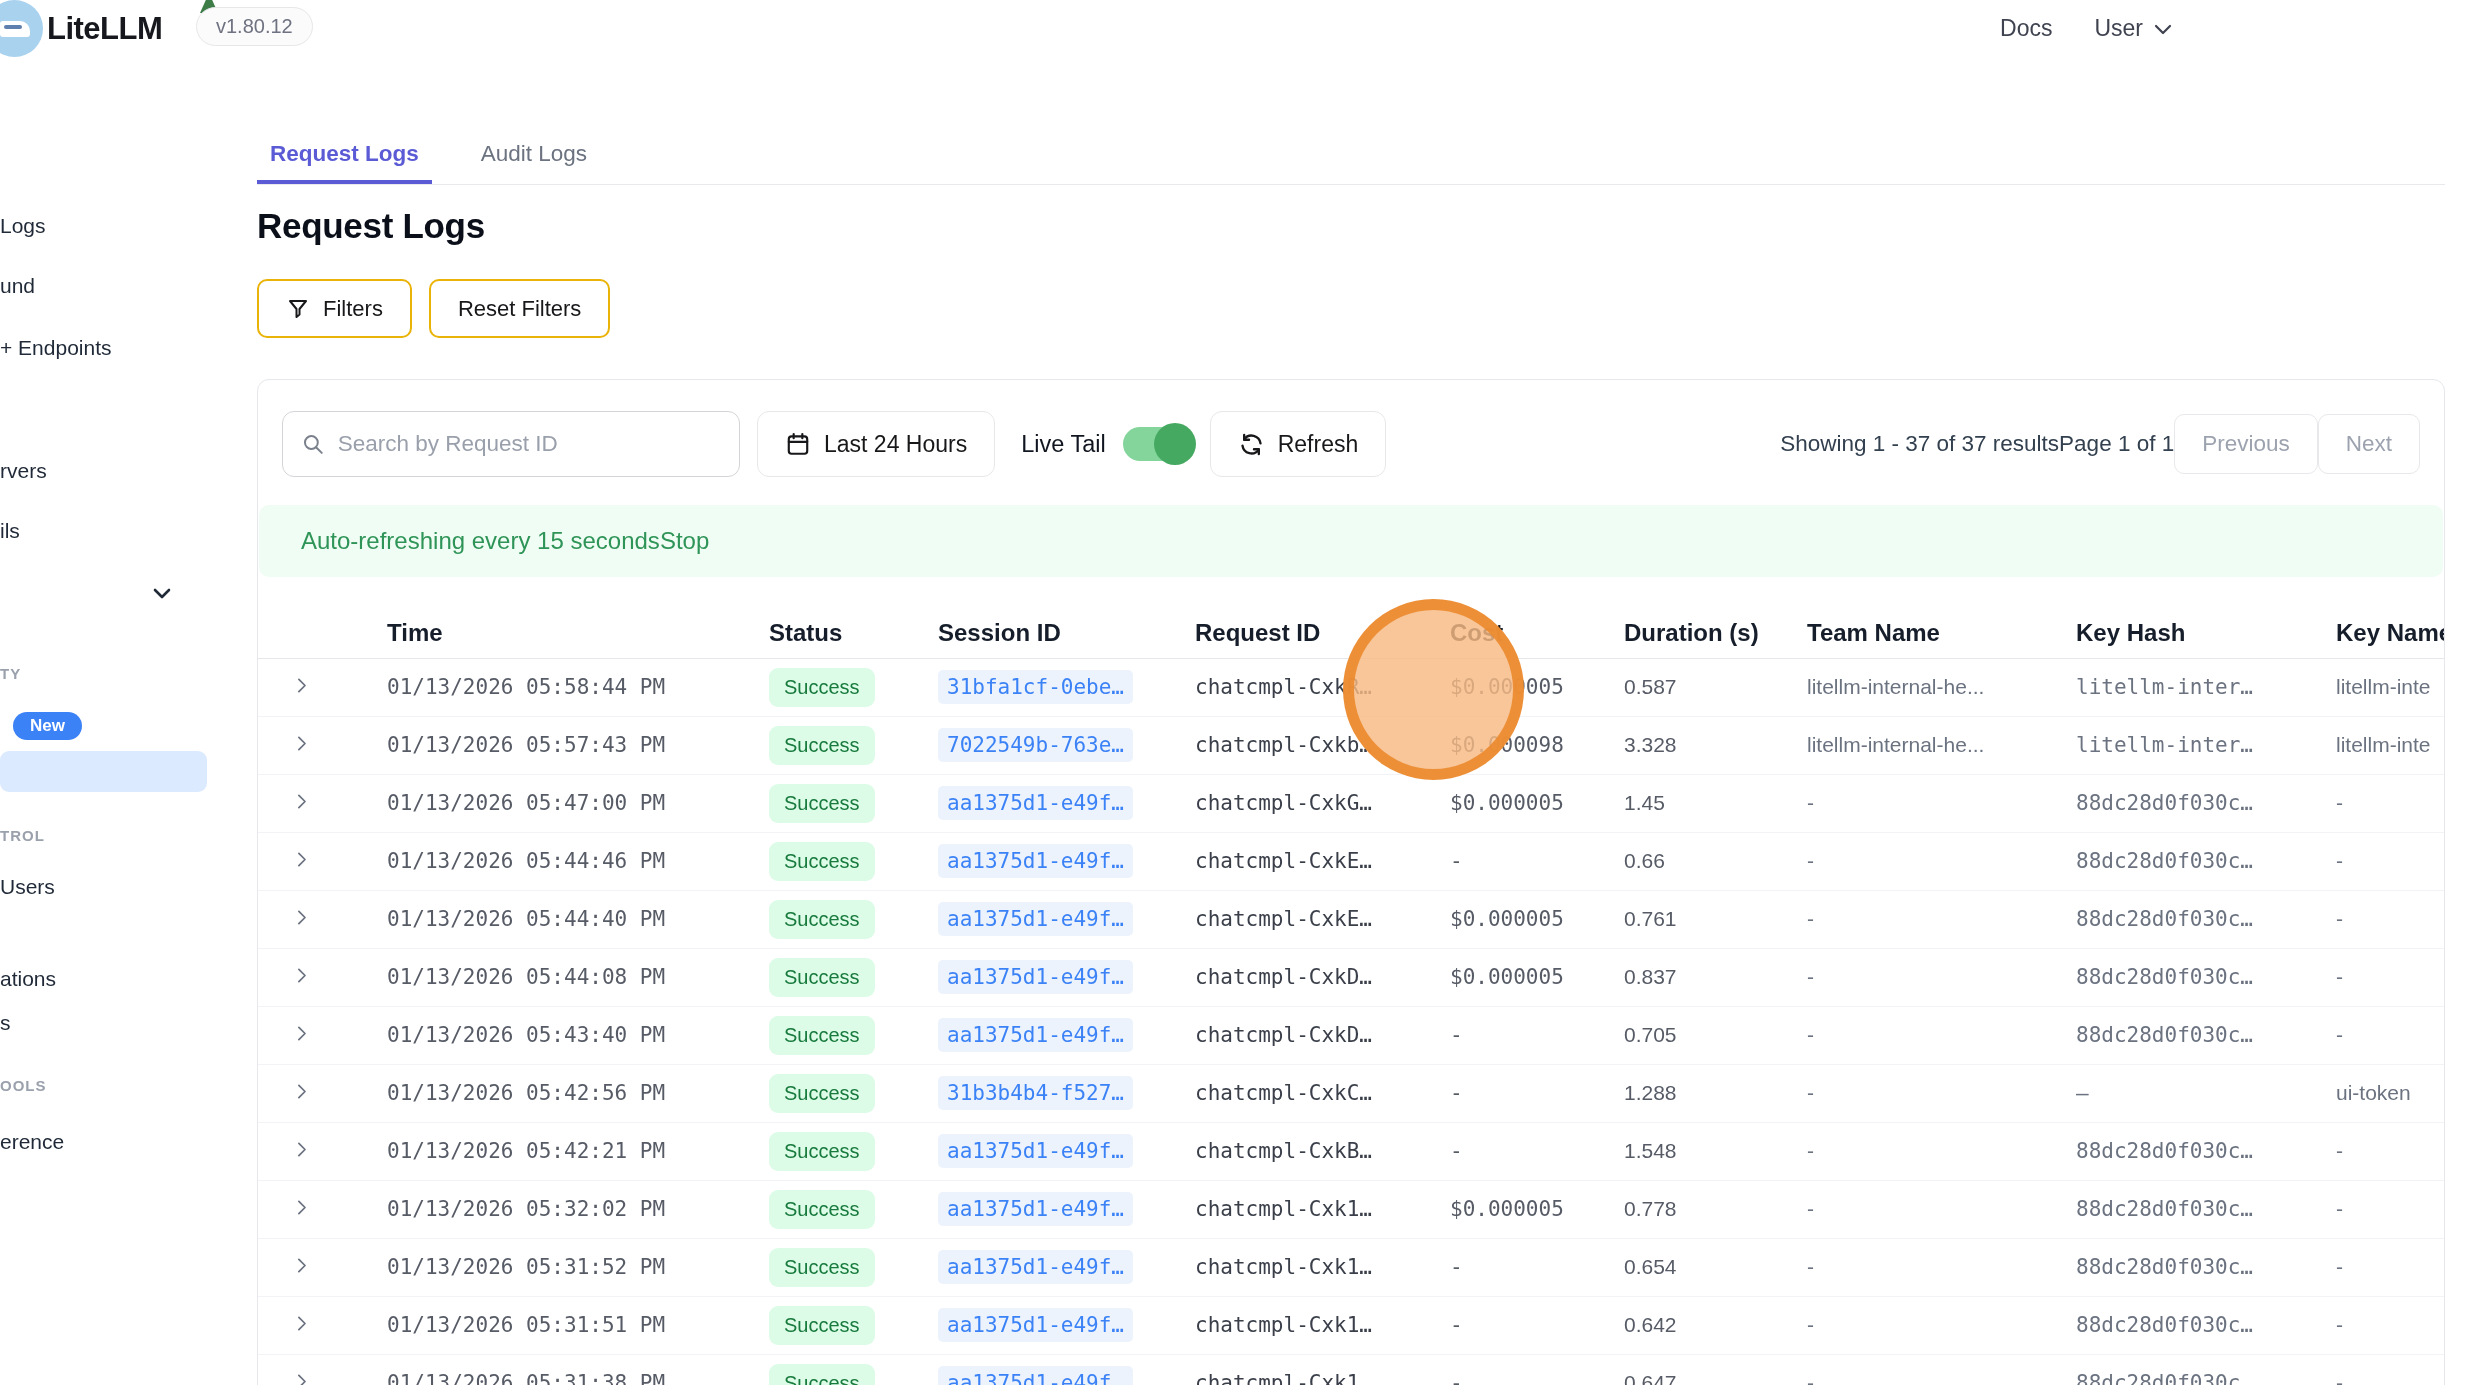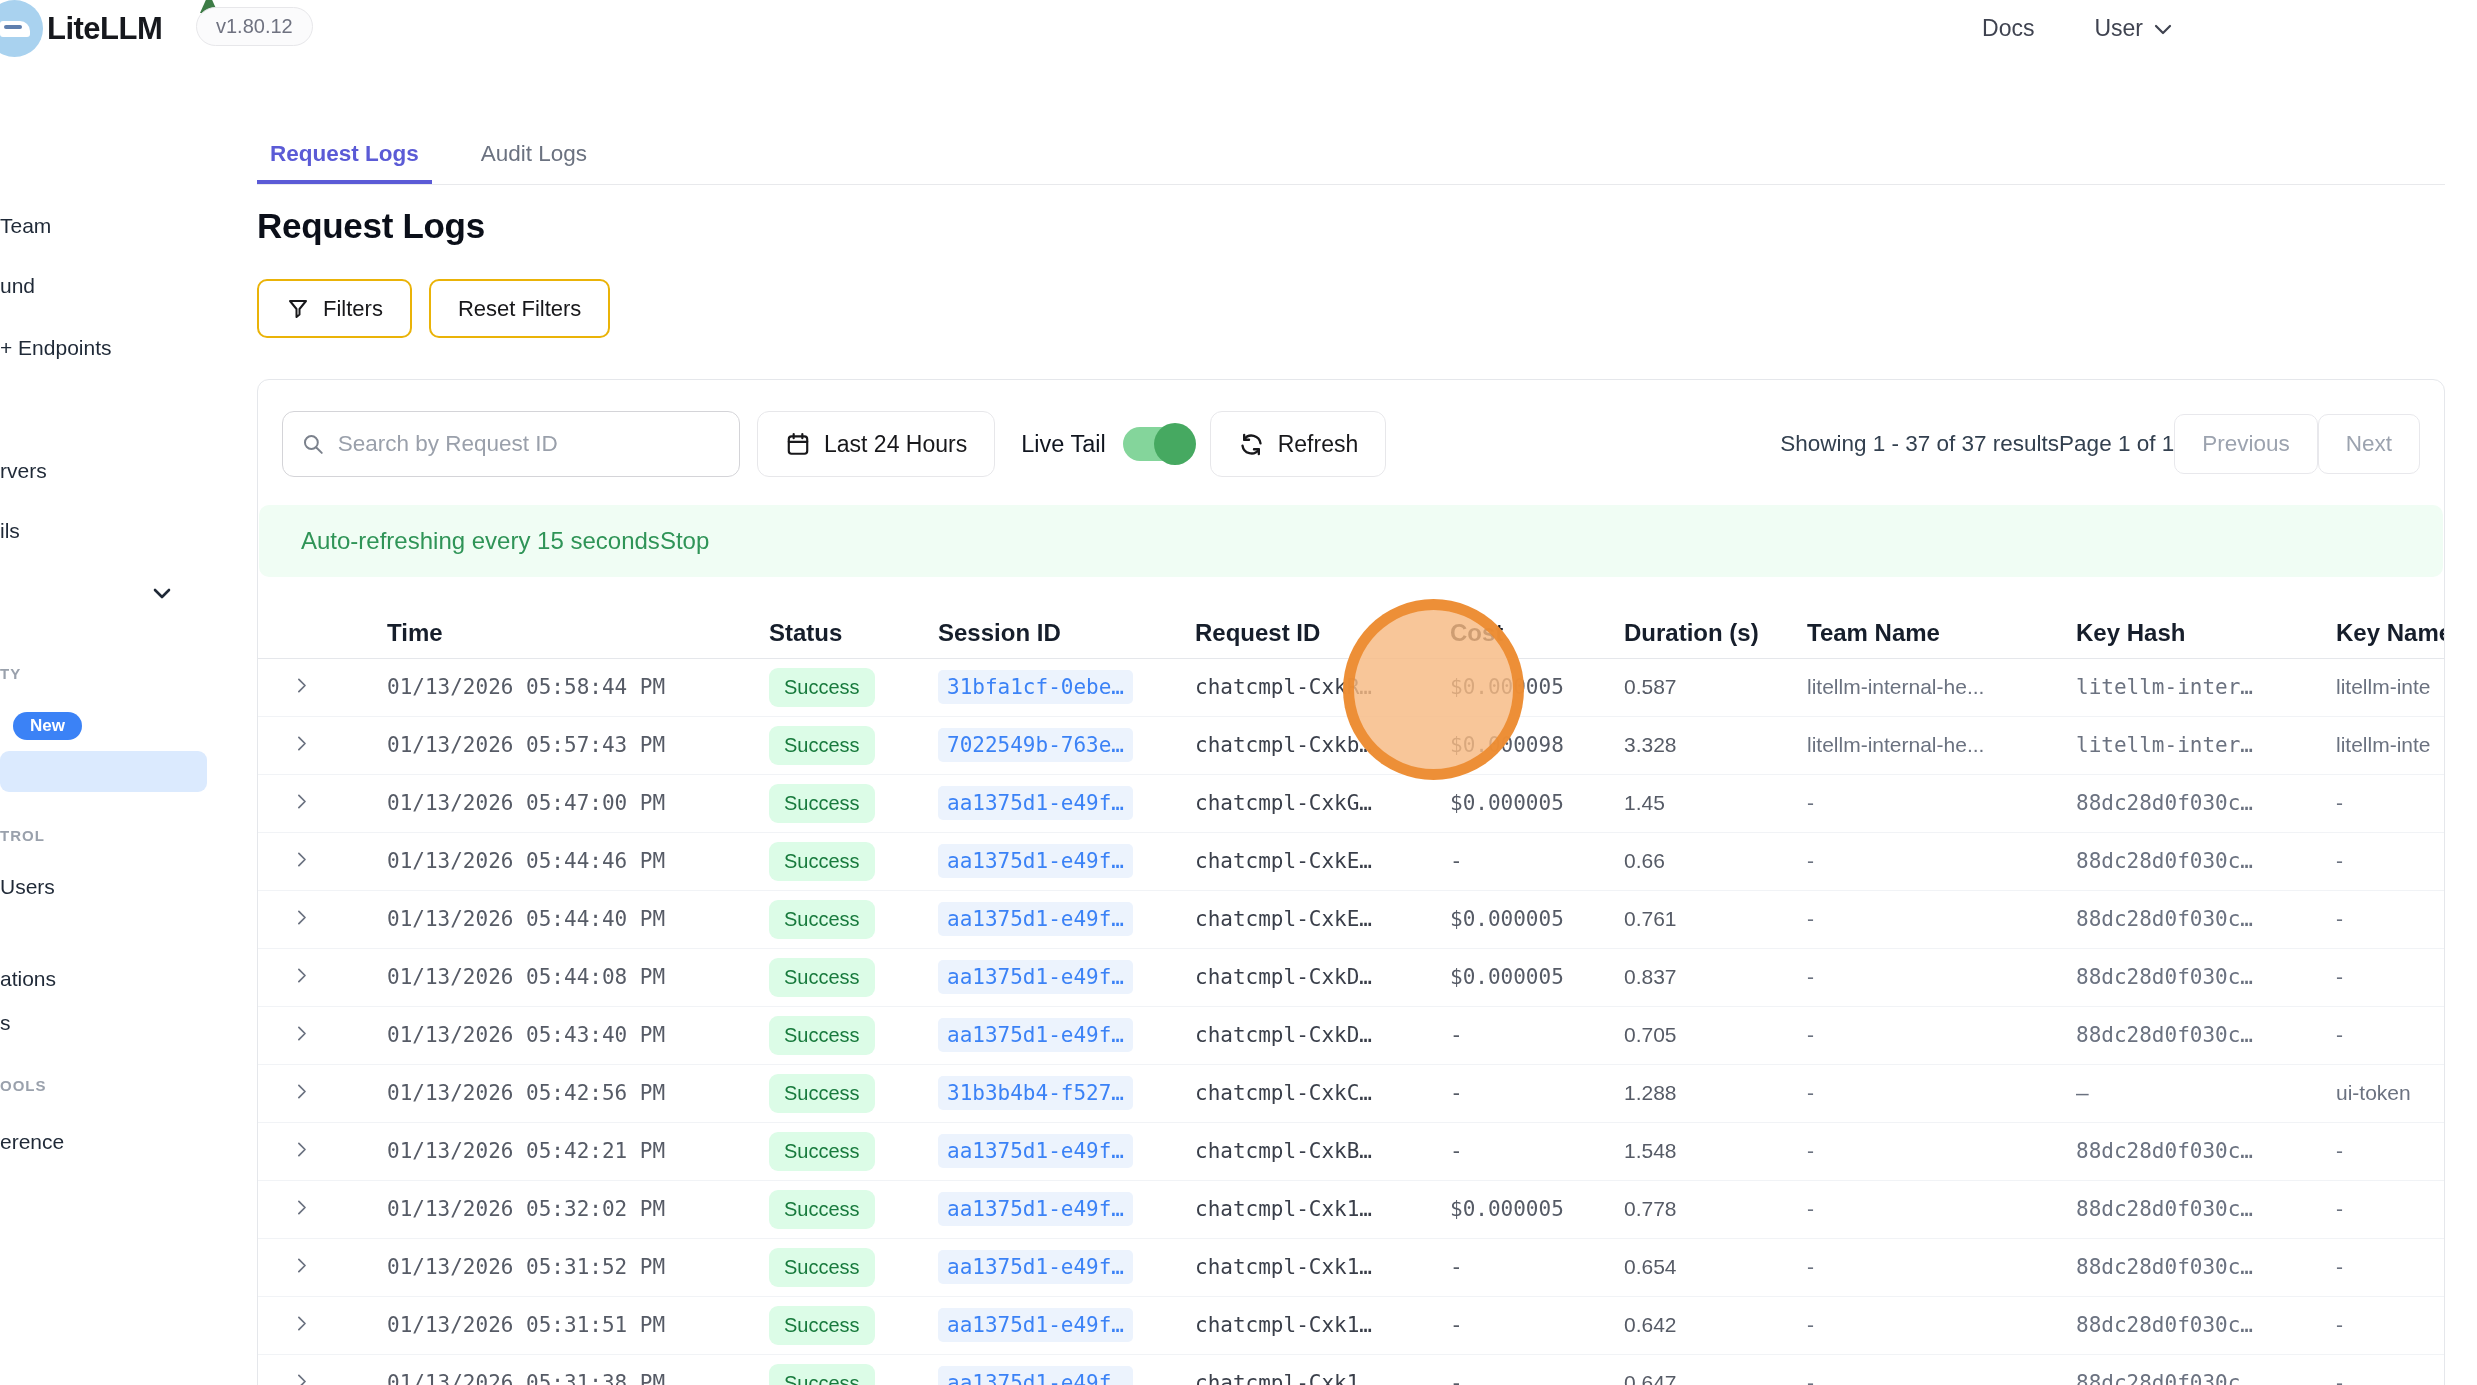--- a/index.html
+++ b/index.html
@@ -12,21 +12,21 @@
   .topbar { position:absolute; top:0; left:0; width:2209px; height:57px; background:#fff; z-index:20; }
   .logo-circle { position:absolute; left:-14px; top:0; width:57px; height:57px; border-radius:50%;
     background:#a9d2ef; display:flex; align-items:center; justify-content:center; }
   .train { width:30px; height:16px; background:#fff; border-radius:3px 10px 3px 3px; position:relative; }
   .train:after { content:""; position:absolute; left:4px; top:4px; width:18px; height:4px; background:#5f7fae; border-radius:2px; }
   .brand { position:absolute; left:47px; top:11px; font-size:31px; font-weight:800; letter-spacing:-0.5px; color:#16181d; }
   .version-pill { position:absolute; left:196px; top:7px; height:39px; padding:0 19px; border:1px solid #e7e7ea;
     border-radius:20px; background:#fbfbfc; font-size:20px; color:#6f7280; display:flex; align-items:center; }
   .tree-icon { position:absolute; left:200px; top:-7px; width:0; height:0;
     border-left:9px solid transparent; border-right:9px solid transparent; border-bottom:20px solid #3e7d47; }
-  .topbar-right { position:absolute; right:34px; top:0; height:57px; display:flex; align-items:center; gap:60px; }
+  .topbar-right { position:absolute; right:34px; top:0; height:57px; display:flex; align-items:center; gap:42px; }
   .top-link { font-size:23px; color:#3f4350; display:flex; align-items:center; gap:8px; cursor:pointer; }
   
   .sidebar { position:absolute; left:0; top:57px; width:208px; height:1328px; background:#fff; z-index:5; }
   .side-item { position:absolute; left:0; font-size:21px; color:#1f2937; white-space:nowrap; }
   .side-section { position:absolute; left:0; font-size:15px; font-weight:700; letter-spacing:1px; color:#9aa1ac; white-space:nowrap; }
   .new-badge { position:absolute; left:13px; top:655px; height:28px; padding:0 17px; background:#3b82f6; color:#fff;
     font-size:17px; font-weight:700; border-radius:15px; display:flex; align-items:center; }
   .side-highlight { position:absolute; left:0; top:694px; width:207px; height:41px; background:#dbeafe; border-radius:9px; }
   .side-chevron { position:absolute; left:150px; top:524px; }
   
@@ -94,21 +94,21 @@
     <span class="top-link">
       <span>User</span>
       <svg width="24" height="24" viewBox="0 0 24 24" fill="none" stroke="#3f4350" stroke-width="2.2" stroke-linecap="round" stroke-linejoin="round">
           <polyline points="5 9 12 16 19 9"></polyline>
         </svg>
     </span>
   </div>
 </div>
 
 <div class="sidebar">
-  <span class="side-item" style="top:157px">Team</span>
+  <span class="side-item" style="top:157px">Logs</span>
   <span class="side-item" style="top:217px">und</span>
   <span class="side-item" style="top:279px">+ Endpoints</span>
   <span class="side-item" style="top:402px">rvers</span>
   <span class="side-item" style="top:462px">ils</span>
   <span class="side-chevron">
     <svg width="24" height="24" viewBox="0 0 24 24" fill="none" stroke="#1f2937" stroke-width="2.6" stroke-linecap="round" stroke-linejoin="round">
         <polyline points="5 9 12 16 19 9"></polyline>
       </svg>
   </span>
   <span class="side-section" style="top:608px">TY</span>

